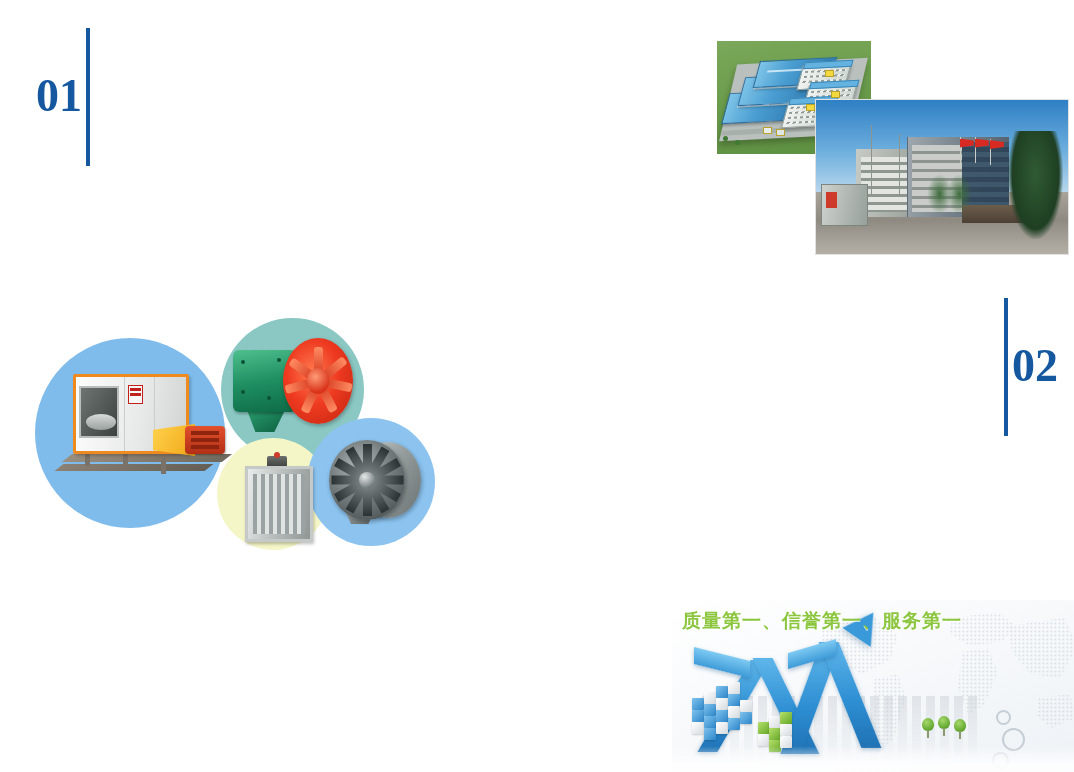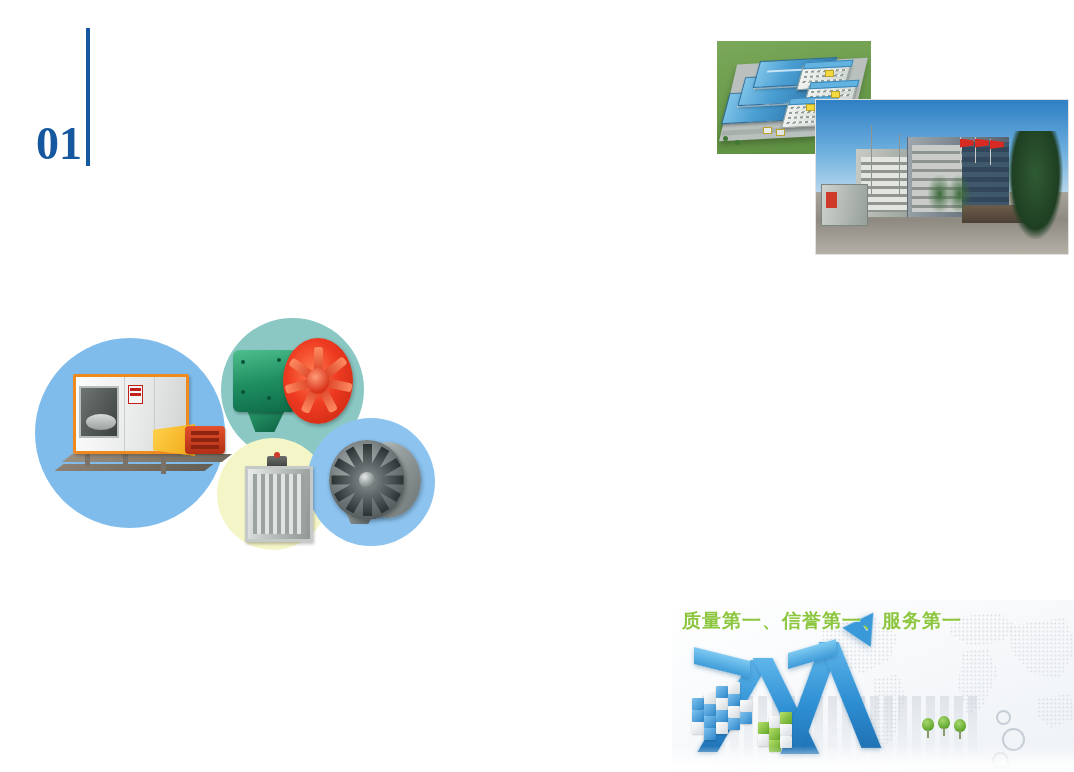--- a/index.html
+++ b/index.html
@@ -3,21 +3,21 @@
 <meta charset="utf-8">
 <style>
   html,body{margin:0;padding:0;background:#ffffff;}
   body{
     width:1074px;height:772px;position:relative;overflow:hidden;
     font-family:"Liberation Sans",sans-serif;
   }
   .stage{position:absolute;left:0;top:0;width:1074px;height:772px;background:#fff;}
 
   
-  .marker{position:absolute;display:flex;align-items:flex-end;}
+  .marker{position:absolute;display:flex;align-items:center;}
   .marker .num{
     font-family:"Liberation Serif","DejaVu Serif",serif;
     font-weight:700;font-size:46px;line-height:44px;
     color:#15589f;letter-spacing:0px;
   }
   .marker .rule{width:4px;background:#15589f;border-radius:0;}
 
   #marker-01{left:36px;top:26px;}
   #marker-01 .num{margin-right:4px;}
   #marker-01 .rule{height:138px;margin-top:2px;}
@@ -212,20 +212,24 @@
 </head>
 <body>
 
 <div class="stage">
 
   <div class="marker" id="marker-01">
     <span class="num">01</span>
     <span class="rule"></span>
   </div>
 
+  <div class="marker" id="marker-02">
+    <span class="rule"></span>
+    <span class="num">02</span>
+  </div>
 
 
   <div id="photo-aerial">
     <div class="sky"></div>
     <div class="lot"></div>
     <div class="road" style="left:4%;top:76%;width:92%;height:5px;"></div>
 
     <div class="shed" style="left:6%;top:44%;width:52%;height:26%;">
         <span class="ridge"></span>
       </div>

